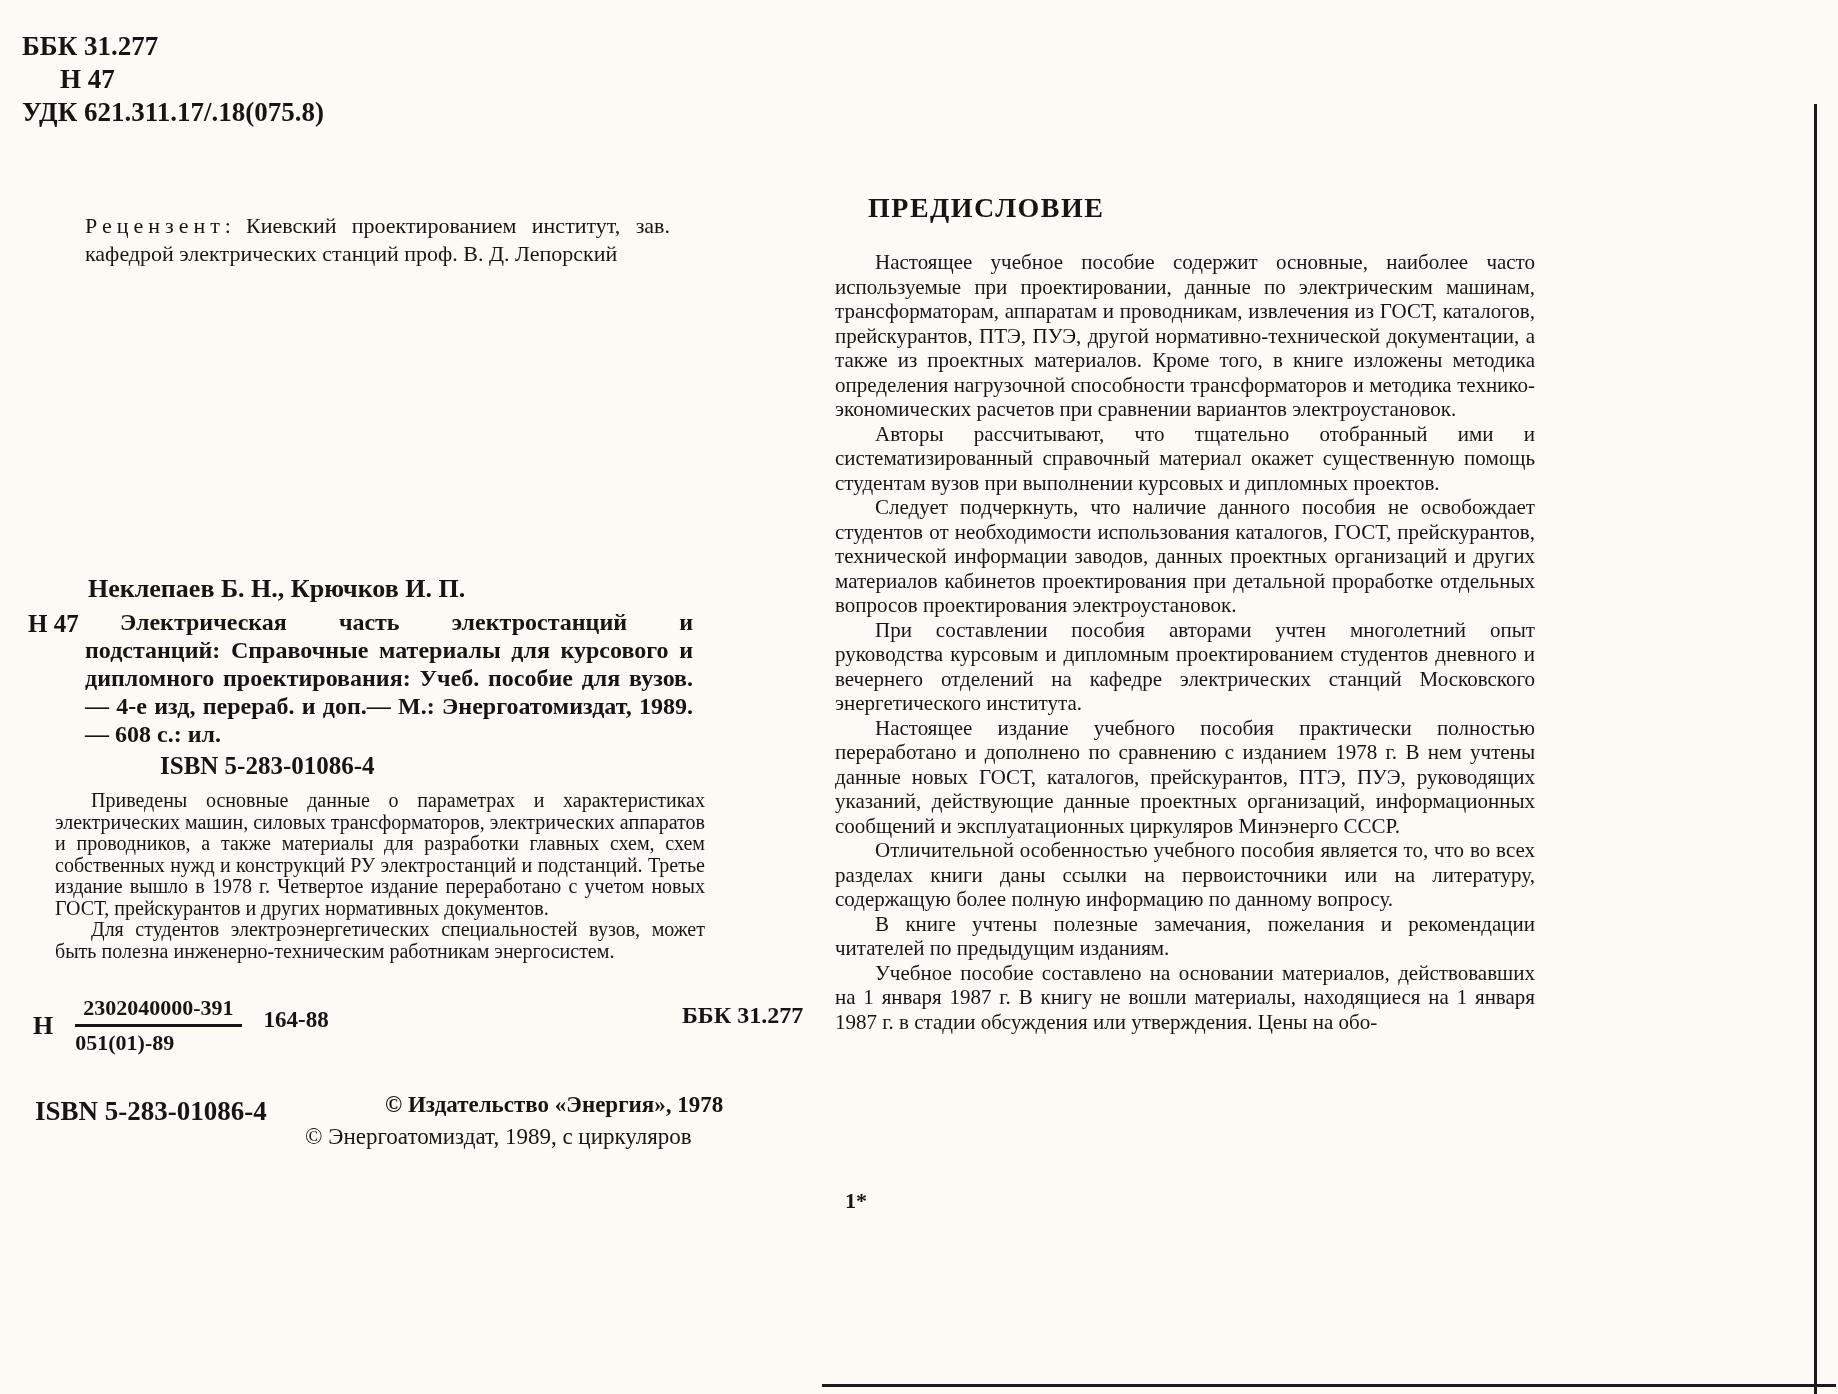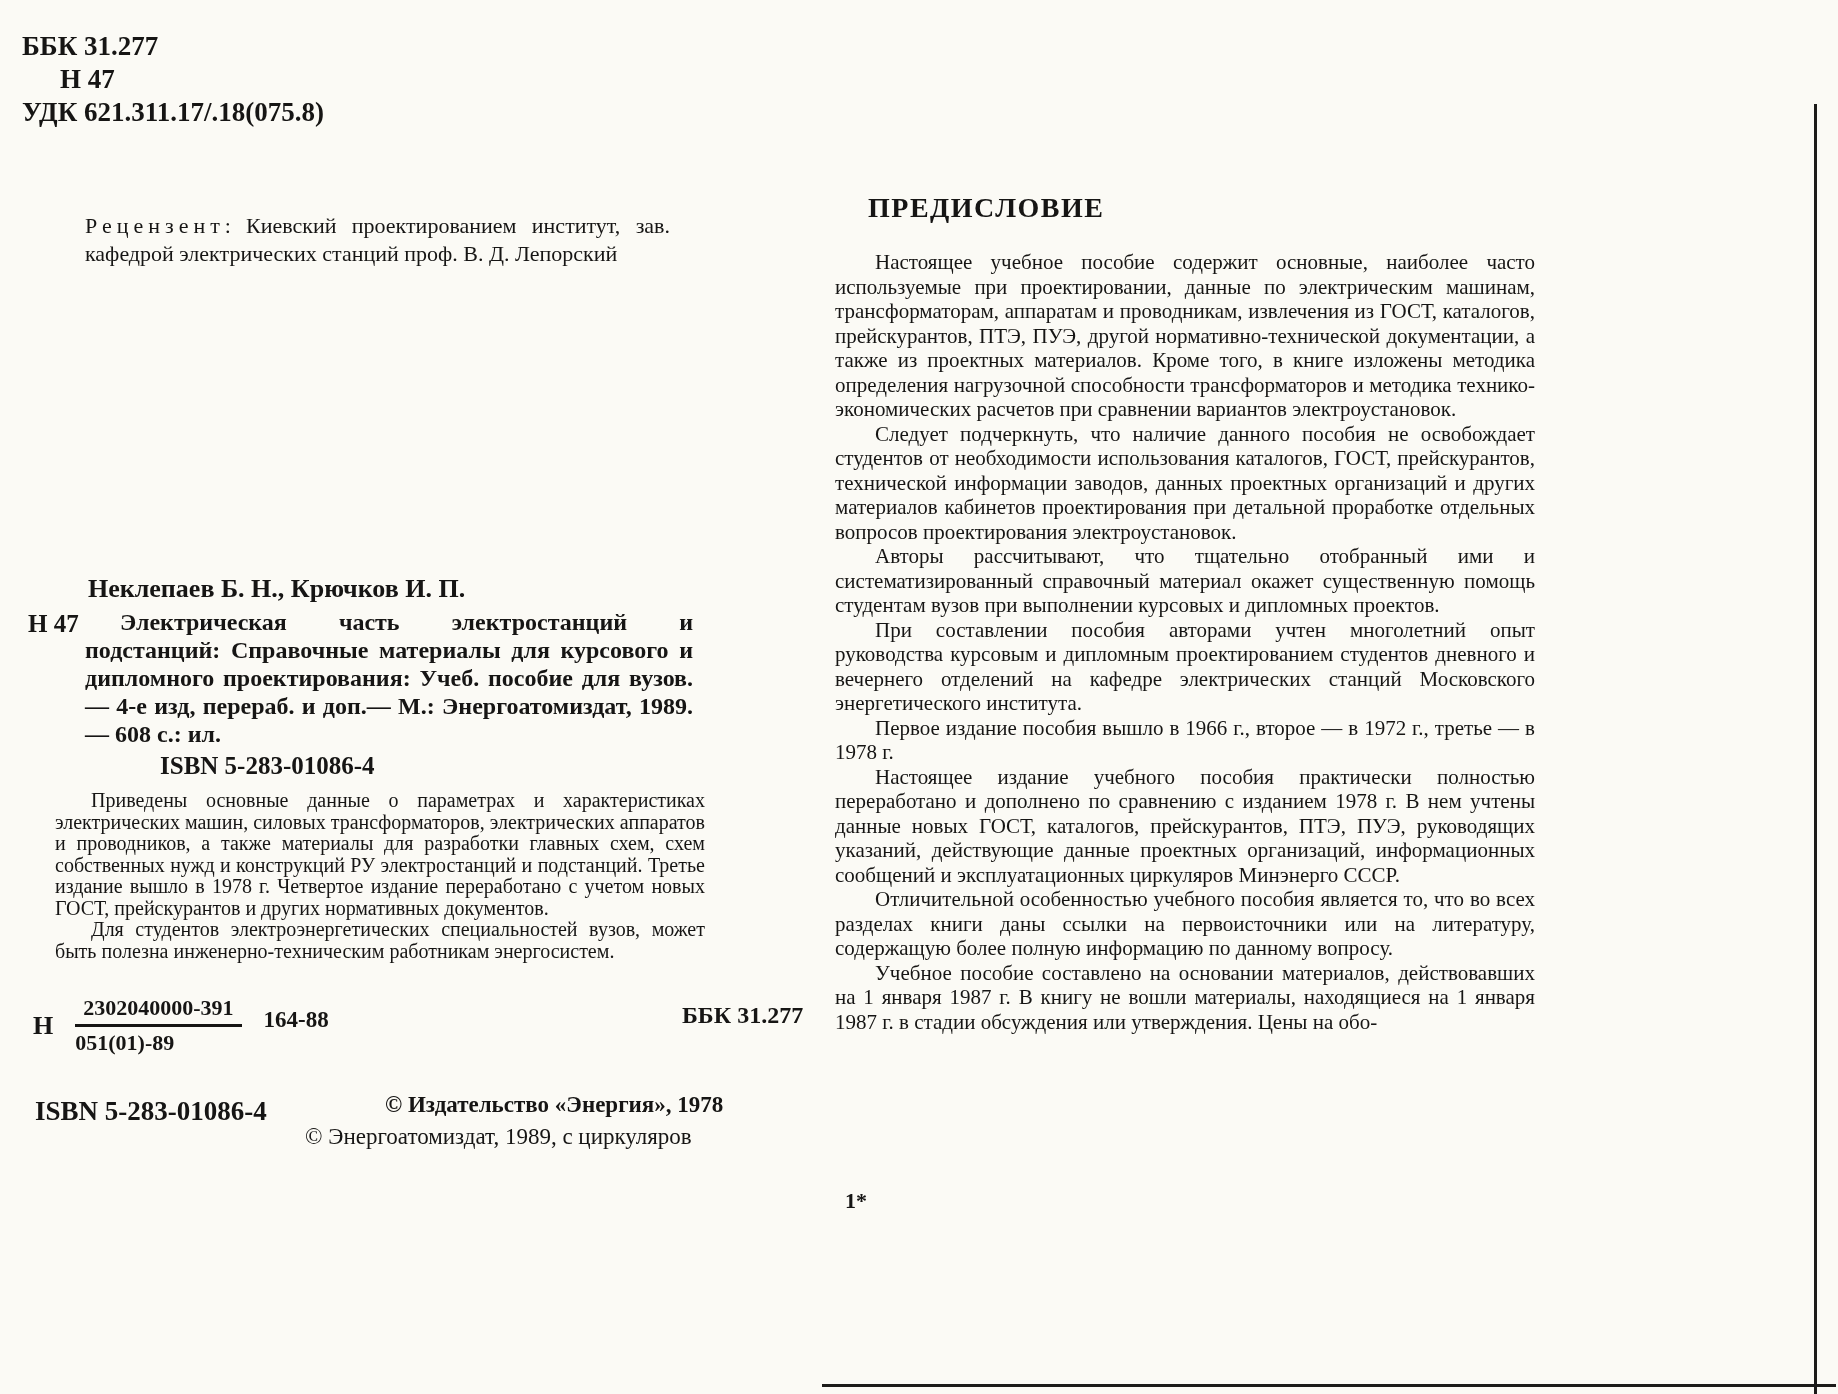--- a/index.html
+++ b/index.html
@@ -141,25 +141,25 @@
 
 <div class="abs isbn-bottom">ISBN 5-283-01086-4</div>
 
 <div class="abs copyright-1">© Издательство «Энергия», 1978</div>
 <div class="abs copyright-2">© Энергоатомиздат, 1989, с циркуляров</div>
 
 <div class="abs preface-title">ПРЕДИСЛОВИЕ</div>
 
 <div class="abs preface-body">
   <p>Настоящее учебное пособие содержит основные, наиболее часто используемые при проектировании, данные по электрическим машинам, трансформаторам, аппаратам и проводникам, извлечения из ГОСТ, каталогов, прейскурантов, ПТЭ, ПУЭ, другой нормативно-технической документации, а также из проектных материалов. Кроме того, в книге изложены методика определения нагрузочной способности трансформаторов и методика технико-экономических расчетов при сравнении вариантов электроустановок.</p>
+  <p>Авторы рассчитывают, что тщательно отобранный ими и систематизированный справочный материал окажет существенную помощь студентам вузов при выполнении курсовых и дипломных проектов.</p>
   <p>Следует подчеркнуть, что наличие данного пособия не освобождает студентов от необходимости использования каталогов, ГОСТ, прейскурантов, технической информации заводов, данных проектных организаций и других материалов кабинетов проектирования при детальной проработке отдельных вопросов проектирования электроустановок.</p>
-  <p>Авторы рассчитывают, что тщательно отобранный ими и систематизированный справочный материал окажет существенную помощь студентам вузов при выполнении курсовых и дипломных проектов.</p>
   <p>При составлении пособия авторами учтен многолетний опыт руководства курсовым и дипломным проектированием студентов дневного и вечернего отделений на кафедре электрических станций Московского энергетического института.</p>
-  <p>Первое издание пособия вышло в 1966 г., второе — в 1972 г., третье — в 1978 г.</p>
   <p>Настоящее издание учебного пособия практически полностью переработано и дополнено по сравнению с изданием 1978 г. В нем учтены данные новых ГОСТ, каталогов, прейскурантов, ПТЭ, ПУЭ, руководящих указаний, действующие данные проектных организаций, информационных сообщений и эксплуатационных циркуляров Минэнерго СССР.</p>
   <p>Отличительной особенностью учебного пособия является то, что во всех разделах книги даны ссылки на первоисточники или на литературу, содержащую более полную информацию по данному вопросу.</p>
+  <p>В книге учтены полезные замечания, пожелания и рекомендации читателей по предыдущим изданиям.</p>
   <p>Учебное пособие составлено на основании материалов, действовавших на 1 января 1987 г. В книгу не вошли материалы, находящиеся на 1 января 1987 г. в стадии обсуждения или утверждения. Цены на обо-</p>
 </div>
 
 <div class="abs signature-mark">1*</div>
 
 <div class="abs edge-vertical"></div>
 <div class="abs edge-bottom"></div>
 
 </body></html>

